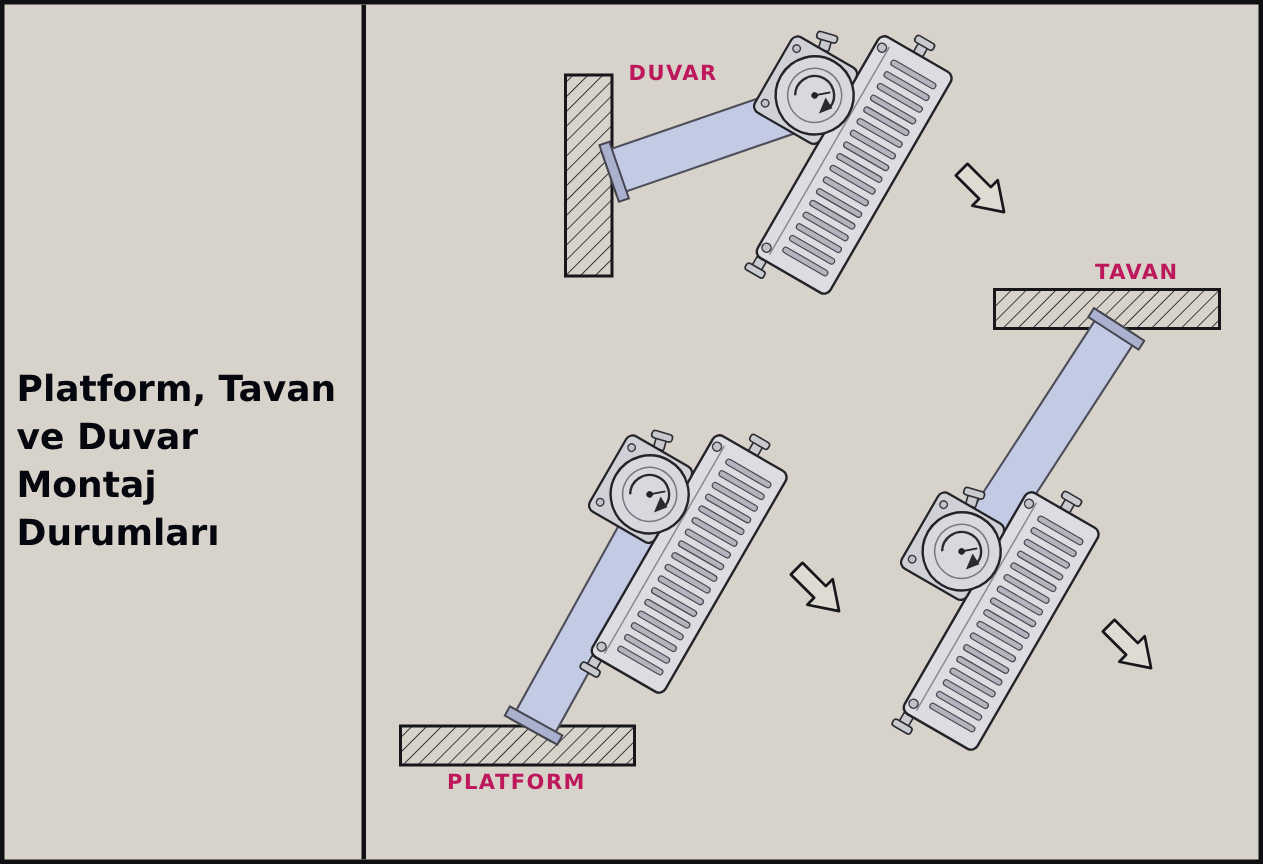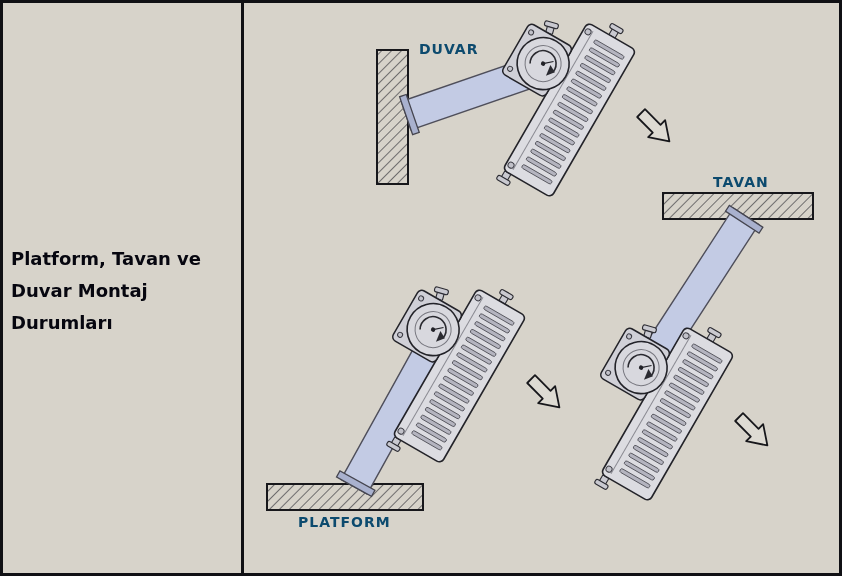--- a/index.html
+++ b/index.html
@@ -5,27 +5,27 @@
   * { margin:0; padding:0; box-sizing:border-box; }
   html,body { background:#ffffff; }
   #page {
     position:relative; width:842px; height:576px;
     background:#d7d3ca; border:3px solid #101014; overflow:hidden;
     font-family:"DejaVu Sans","Liberation Sans",sans-serif;
   }
   #divider { position:absolute; left:238px; top:0; width:3px; height:100%; background:#101014; }
   .side-title {
     position:absolute; left:8px; top:240px; width:222px;
-    font-size:18px; font-weight:bold; line-height:32px; color:#06060f;
+    font-size:24px; font-weight:bold; line-height:32px; color:#06060f;
   }
   .diagram-label {
-    position:absolute; font-size:14px; font-weight:bold; color:#0c4a6e; letter-spacing:1px;
+    position:absolute; font-size:14px; font-weight:bold; color:#be185d; letter-spacing:1px;
   }
   #label-duvar    { left:416px; top:38px; }
-  #label-tavan    { left:710px; top:171px; }
+  #label-tavan    { left:727px; top:171px; }
   #label-platform { left:295px; top:511px; }
   svg.scene { position:absolute; left:0; top:0; }
   .hatched  { fill:url(#hatch); stroke:#17171b; stroke-width:2; }
   .arm      { fill:#c3cbe4; stroke:#4e4e5a; stroke-width:1.4; }
   .armcap   { fill:#a9b1ce; stroke:#45454f; stroke-width:1.3; }
   .panel    { fill:#dcdce1; stroke:#232329; stroke-width:1.6; }
   .edge     { stroke:#8a8a92; stroke-width:1; }
   .fin      { fill:#b4b4bf; stroke:#4a4a52; stroke-width:0.8; }
   .bolt     { fill:#c2c2ca; stroke:#3a3a42; stroke-width:1; }
   .clamp    { fill:#d0d0d7; stroke:#232329; stroke-width:1.5; }

